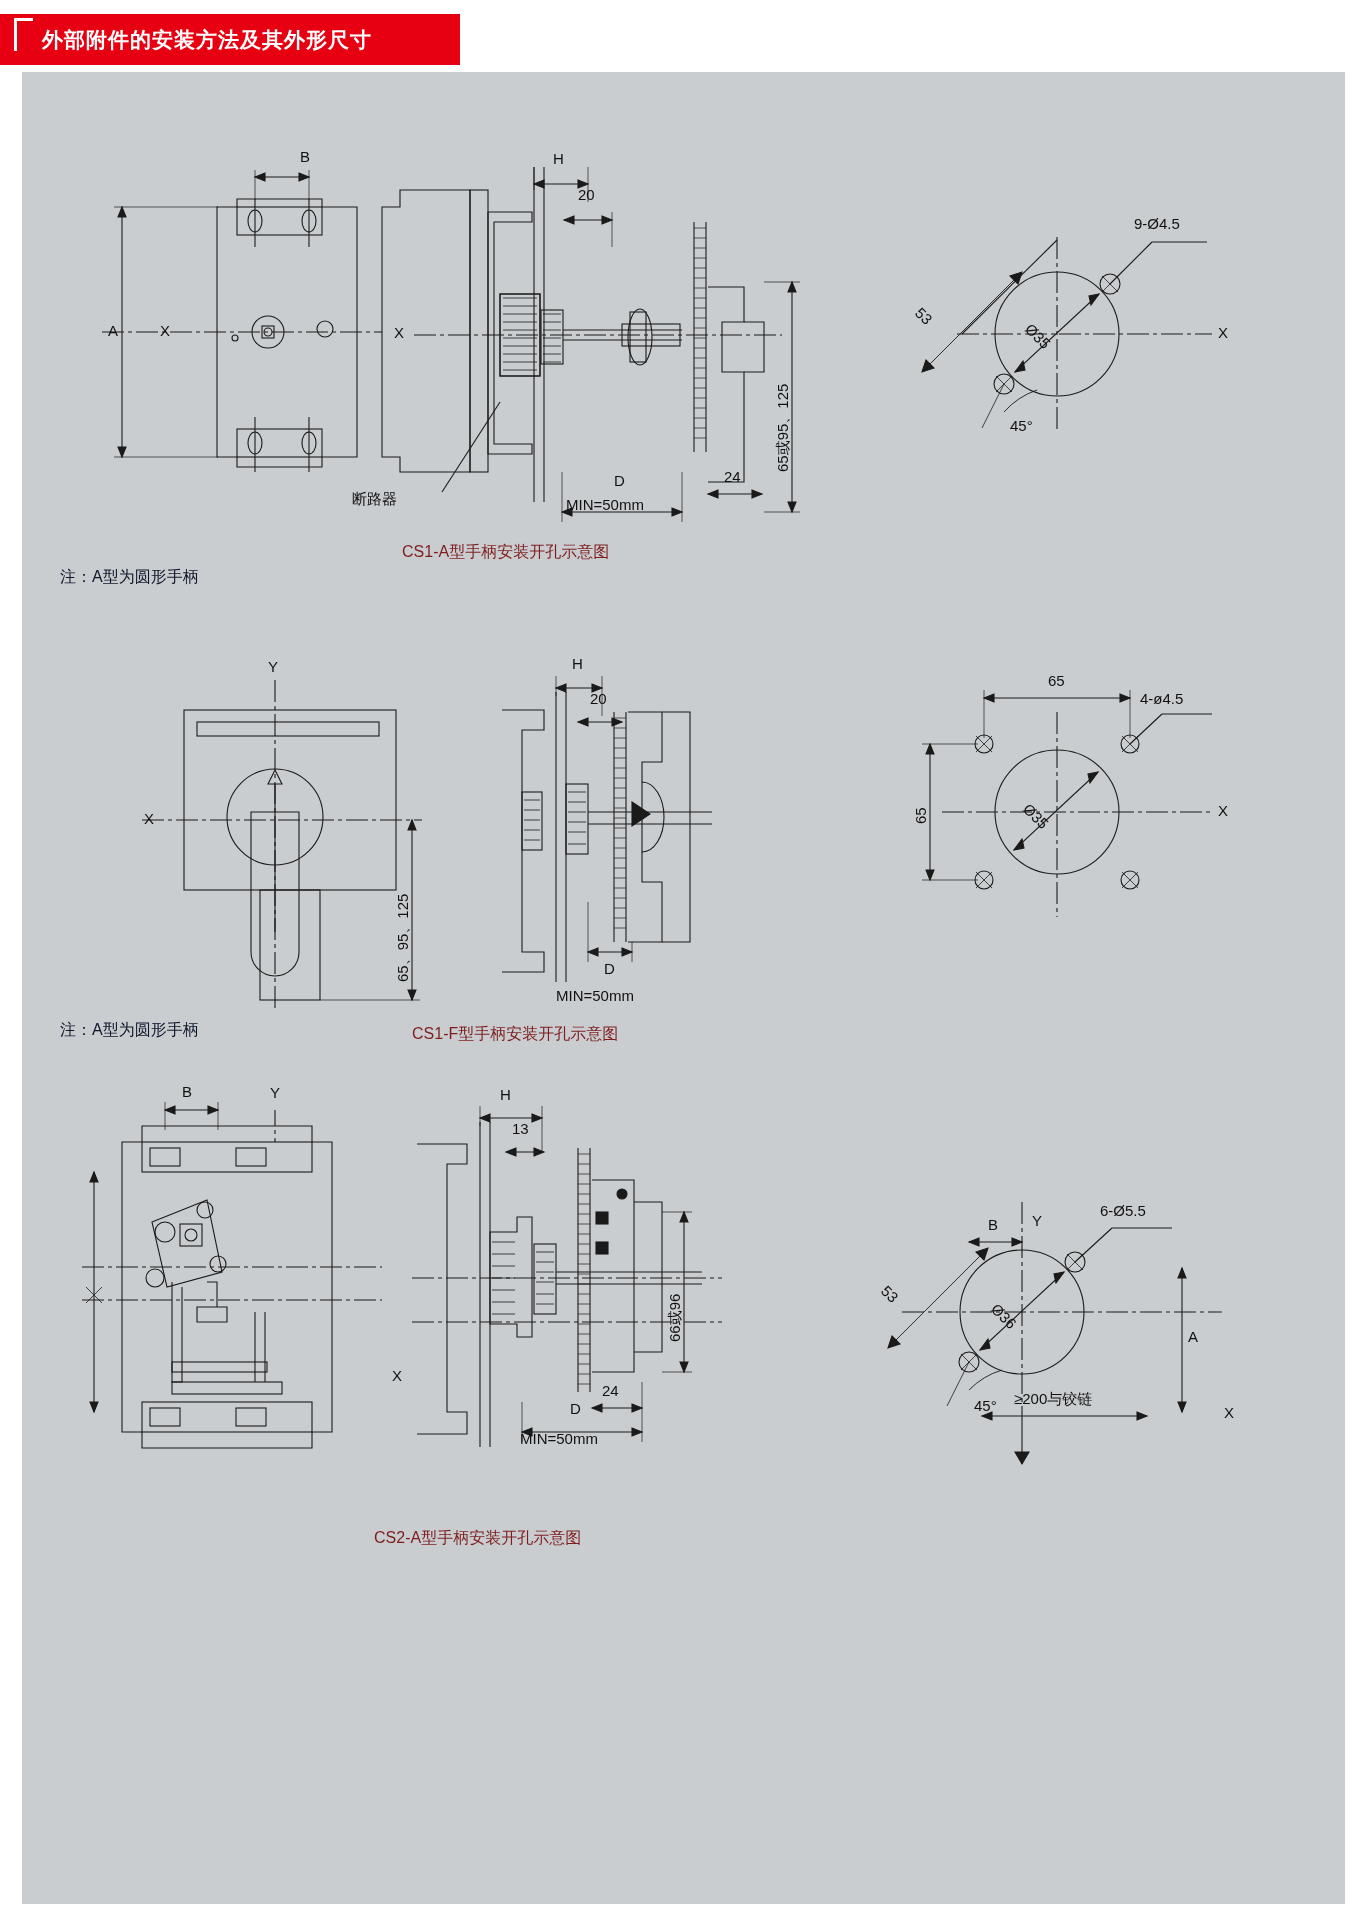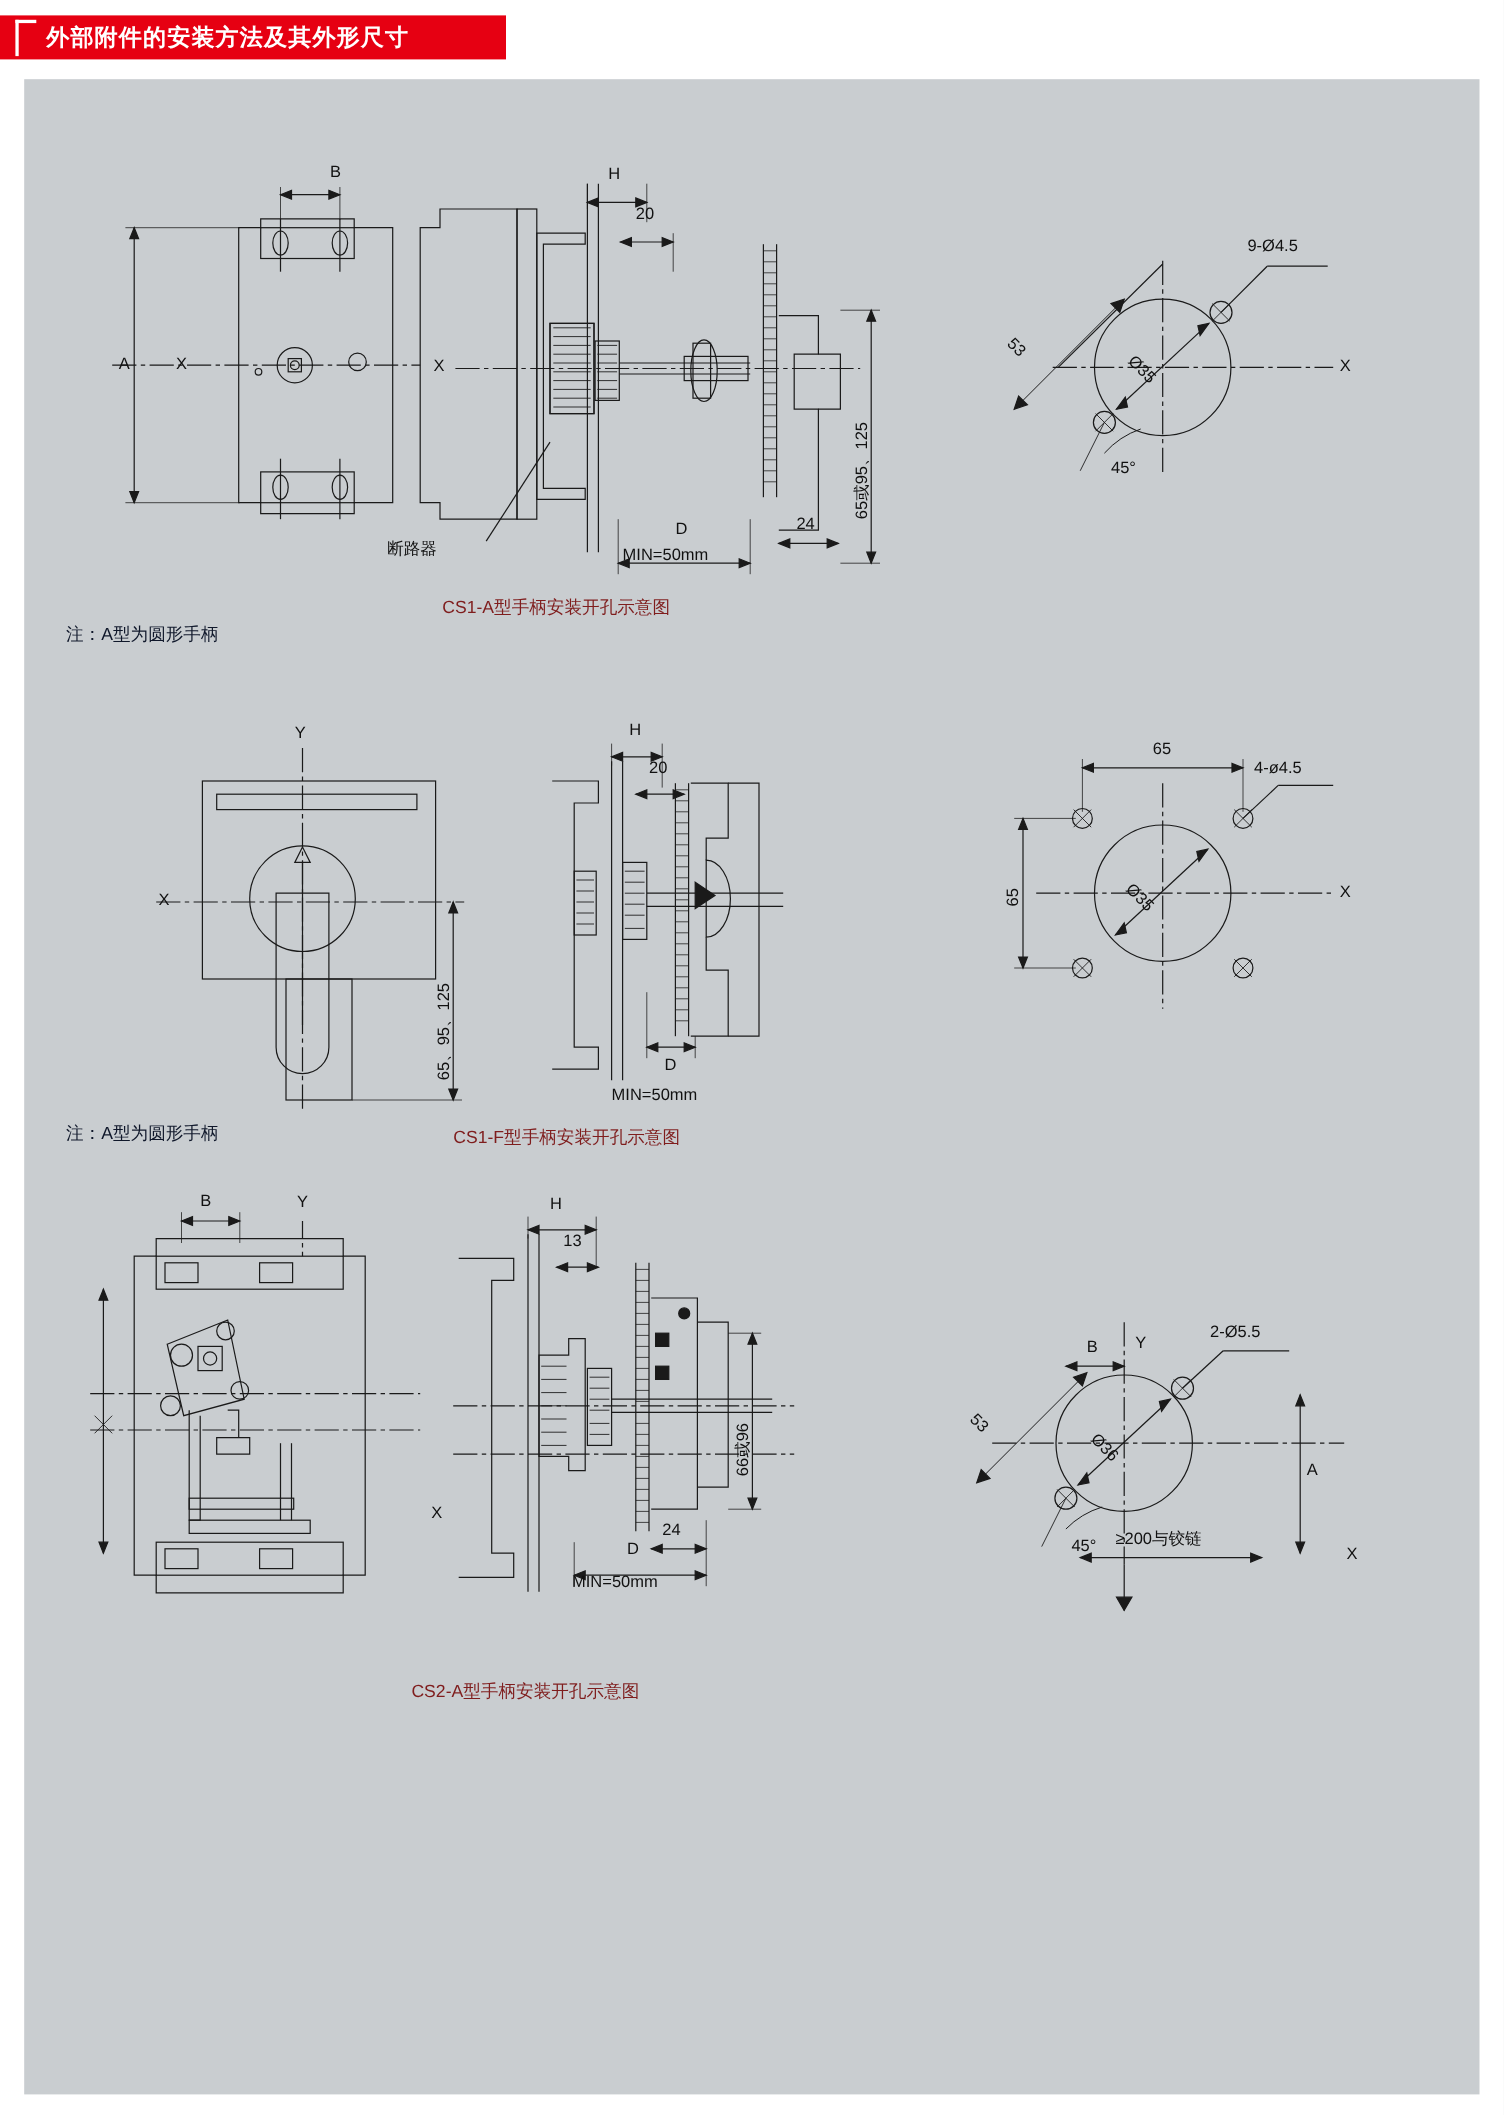--- a/index.html
+++ b/index.html
@@ -10,21 +10,21 @@
     position:relative;
     overflow:hidden;
   }
   .page{
     position:absolute;inset:0;
     background:#ffffff;
   }
   
   .banner{
     position:absolute;left:0;top:14px;
-    width:460px;height:40px;
+    width:460px;height:51px;
     background:#e60012;
     display:flex;align-items:center;
   }
   .banner .flag{
     position:absolute;left:14px;top:4px;
     width:16px;height:30px;
     border-left:3px solid #ffffff;
     border-top:3px solid #ffffff;
   }
   .banner .title{
@@ -591,21 +591,21 @@
       <div class="lbl" style="left:248px;top:2px;">Y</div>
       <div class="lbl" style="left:370px;top:285px;">X</div>
       <div class="lbl" style="left:478px;top:4px;">H</div>
       <div class="lbl" style="left:490px;top:38px;">13</div>
       <div class="lbl" style="left:580px;top:300px;">24</div>
       <div class="lbl" style="left:548px;top:318px;">D</div>
       <div class="lbl" style="left:498px;top:348px;">MIN=50mm</div>
       <div class="lbl rot90" style="left:644px;top:260px;">66或96</div>
       <div class="lbl" style="left:966px;top:134px;">B</div>
       <div class="lbl" style="left:1010px;top:130px;">Y</div>
-      <div class="lbl" style="left:1078px;top:120px;">2-Ø5.5</div>
+      <div class="lbl" style="left:1078px;top:120px;">6-Ø5.5</div>
       <div class="lbl rotn45" style="left:868px;top:200px;">53</div>
       <div class="lbl rotn45" style="left:978px;top:218px;">Ø36</div>
       <div class="lbl" style="left:952px;top:315px;">45°</div>
       <div class="lbl" style="left:1166px;top:246px;">A</div>
       <div class="lbl" style="left:992px;top:308px;">≥200与铰链</div>
       <div class="lbl" style="left:1202px;top:322px;">X</div>
     </div>
 
     <div class="cap" style="left:352px;top:1412px;margin-top:44px;">CS2-A型手柄安装开孔示意图</div>
 

